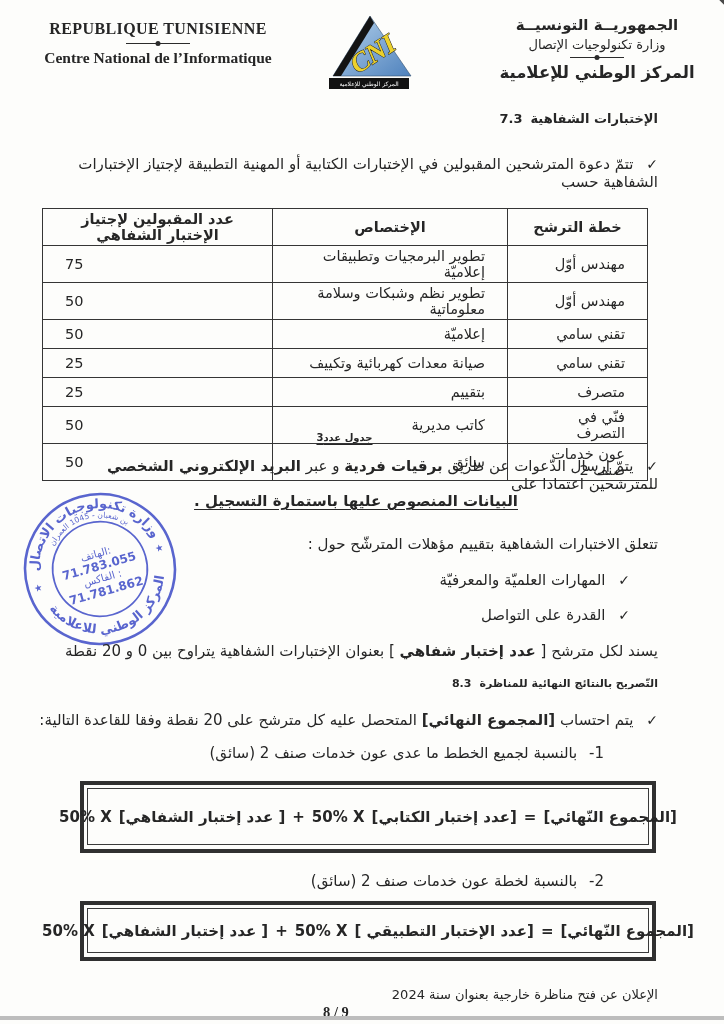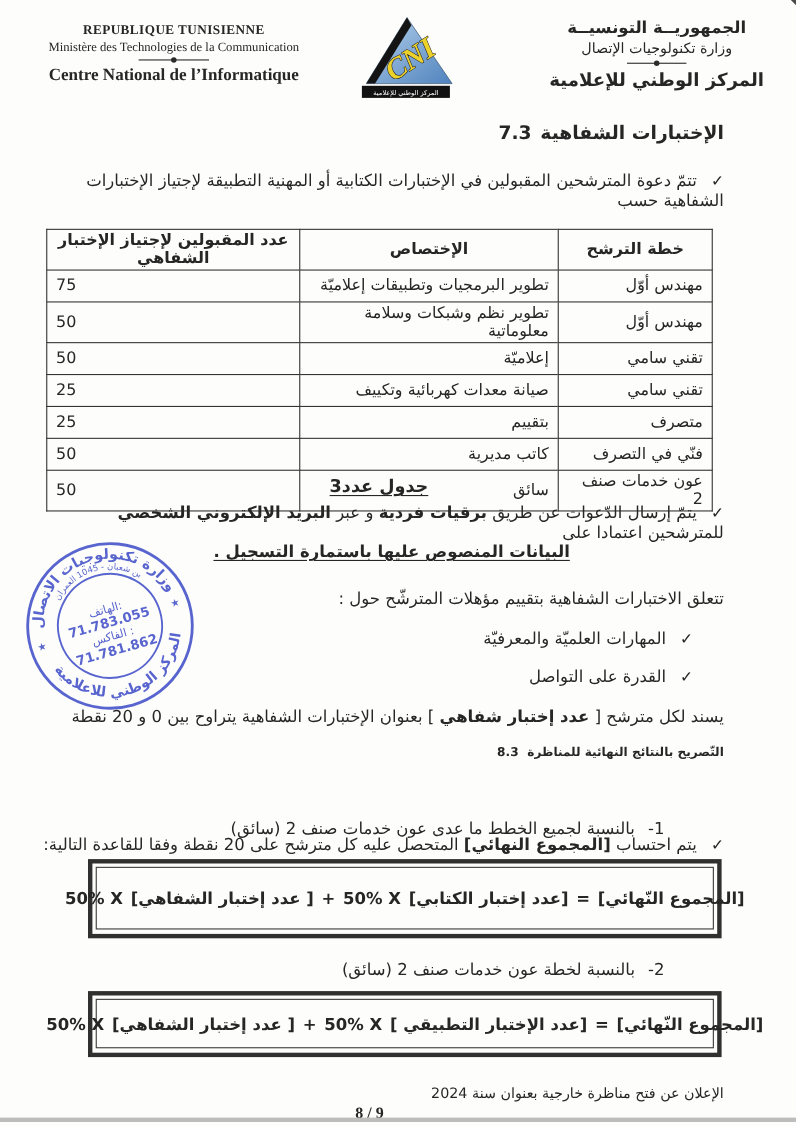--- a/index.html
+++ b/index.html
@@ -12,21 +12,21 @@
   .u{text-decoration:underline;text-underline-offset:3px;}
   .chk{margin-left:8px;font-size:14px;}
   
   .div-line{position:relative;height:0;border-top:1.6px solid #2b2b2b;width:64px;margin:5px auto;}
   .div-line::after{content:"";position:absolute;left:50%;top:-3.5px;width:5px;height:5px;
                    background:#2b2b2b;border-radius:50%;transform:translateX(-50%);}
   
   .hdg{display:flex;direction:ltr;justify-content:flex-end;gap:8px;font-weight:bold;}
   
   table.exams{border-collapse:collapse;direction:rtl;font-size:14.5px;table-layout:fixed;}
-  table.exams th,table.exams td{border:1.3px solid #353535;padding:2px 8px;}
+  table.exams th,table.exams td{border:1.3px solid #353535;padding:2px 22px;}
   table.exams th{font-weight:bold;text-align:center;height:27px;font-size:14.5px;}
   table.exams td{height:24px;}
   table.exams td.plan{text-align:right;}
   table.exams td.spec{text-align:right;}
   table.exams td.count{direction:ltr;}
   
   .fbox{border:4.5px solid #303030;background:#fdfdfb;}
   .fbox-in{border:1.5px solid #3a3a3a;margin:3px;height:calc(100% - 9px);
            display:flex;direction:ltr;justify-content:center;align-items:center;gap:7px;
            font-weight:bold;font-size:15px;}
@@ -35,22 +35,21 @@
   .corner{position:absolute;top:0;right:0;width:13px;height:9px;
           background:linear-gradient(225deg,#4a4a4a 22%,transparent 23%);}
   .fs15{font-size:15px;} .fs13{font-size:13px;}
 </style>
 </head>
 <body>
 
 <div class="page">
 
   <div class="abs serif" style="left:12px;top:20px;width:292px;text-align:center;">
-    <div class="b" style="font-size:12px;letter-spacing:.4px;">REPUBLIQUE TUNISIENNE</div>
-    <div style="font-size:11.5px;margin-top:2px;">Ministère des Technologies de la Communication</div>
+    <div class="b" style="font-size:16px;letter-spacing:.4px;">REPUBLIQUE TUNISIENNE</div>
     <div class="div-line"></div>
     <div class="b" style="font-size:15.5px;margin-top:4px;">Centre  National de l’Informatique</div>
   </div>
 
   <svg class="abs" style="left:322px;top:12px;" width="94" height="86" viewBox="0 0 94 86">
     <defs>
       <linearGradient id="lg" x1="0" y1="0" x2="1" y2="1">
         <stop offset="0" stop-color="#b9d5ee"></stop>
           <stop offset="1" stop-color="#4f82bd"></stop>
       </linearGradient>
@@ -62,21 +61,21 @@
     <text x="47" y="74" font-size="6" fill="#ffffff" text-anchor="middle">المركز الوطني للإعلامية</text>
   </svg>
 
   <div class="abs rtl" style="right:12px;top:16px;width:230px;text-align:center;">
     <div class="b" style="font-size:15px;">الجمهوريــة التونسيــة</div>
     <div style="font-size:13px;margin-top:3px;">وزارة تكنولوجيات الإتصال</div>
     <div class="div-line" style="width:54px;"></div>
     <div class="b" style="font-size:16.5px;margin-top:3px;">المركز الوطني للإعلامية</div>
   </div>
 
-  <div class="abs hdg" style="top:111px;right:66px;font-size:17px;">
+  <div class="abs hdg" style="top:111px;right:66px;font-size:13px;">
     <span>7.3</span>
     <span class="rtl">الإختبارات الشفاهية</span>
   </div>
 
   <div class="abs rtl fs15" style="top:155px;right:66px;left:56px;">
     <span class="chk">✓</span>
     <span>تتمّ دعوة  المترشحين المقبولين في الإختبارات الكتابية أو المهنية التطبيقة لإجتياز الإختبارات الشفاهية حسب</span>
   </div>
 
   <table class="exams abs" style="top:208px;left:42px;width:605px;">
@@ -124,21 +123,21 @@
           <td class="count">50</td>
         </tr>
         <tr>
           <td class="plan">عون خدمات صنف 2</td>
           <td class="spec">سائق</td>
           <td class="count">50</td>
         </tr>
       </tbody>
   </table>
 
-  <div class="abs rtl b u" style="top:432px;left:42px;width:605px;text-align:center;font-size:16px;">جدول عدد3</div>
+  <div class="abs rtl b u" style="top:432px;left:42px;width:605px;text-align:center;font-size:10px;">جدول عدد3</div>
 
   <div class="abs rtl fs15" style="top:457px;right:66px;left:56px;">
     <span class="chk">✓</span>
     <span>يتمّ إرسال الدّعوات عن طريق </span><span class="b">برقيات فردية</span><span> و عبر </span><span class="b">البريد الإلكتروني الشخصي</span><span> للمترشحين اعتمادا على</span>
   </div>
   <div class="abs rtl fs15 b u" style="top:492px;right:206px;">البيانات المنصوص عليها باستمارة التسجيل .</div>
 
   <svg class="abs" style="left:14px;top:478px;opacity:.85;" width="172" height="182" viewBox="0 0 200 200">
     <g transform="rotate(-16 100 100)">
       <circle cx="100" cy="100" r="87" fill="none" stroke="#3d4bc7" stroke-width="3"></circle>
@@ -173,21 +172,21 @@
 
   <div class="abs rtl fs15" style="top:642px;right:66px;">
     <span>يسند لكل مترشح [ </span><span class="b">عدد إختبار شفاهي</span><span> ] بعنوان الإختبارات الشفاهية  يتراوح بين 0 و 20 نقطة</span>
   </div>
 
   <div class="abs hdg" style="top:677px;right:66px;font-size:11px;">
     <span>8.3</span>
     <span class="rtl">التّصريح بالنتائج النهائية للمناظرة</span>
   </div>
 
-  <div class="abs rtl fs15" style="top:711px;right:66px;margin-top:48px;">
+  <div class="abs rtl fs15" style="top:711px;right:66px;">
     <span class="chk">✓</span>
     <span>يتم احتساب </span><span class="b">[المجموع النهائي]</span><span> المتحصل عليه كل مترشح على 20 نقطة وفقا للقاعدة التالية:</span>
   </div>
 
   <div class="abs rtl fs15" style="top:744px;right:120px;">
     <span dir="rtl" style="margin-left:7px;">1-</span>
     <span>بالنسبة  لجميع الخطط ما عدى عون خدمات صنف 2 (سائق)</span>
   </div>
 
   <div class="abs fbox" style="top:781px;left:80px;width:568px;height:64px;">

